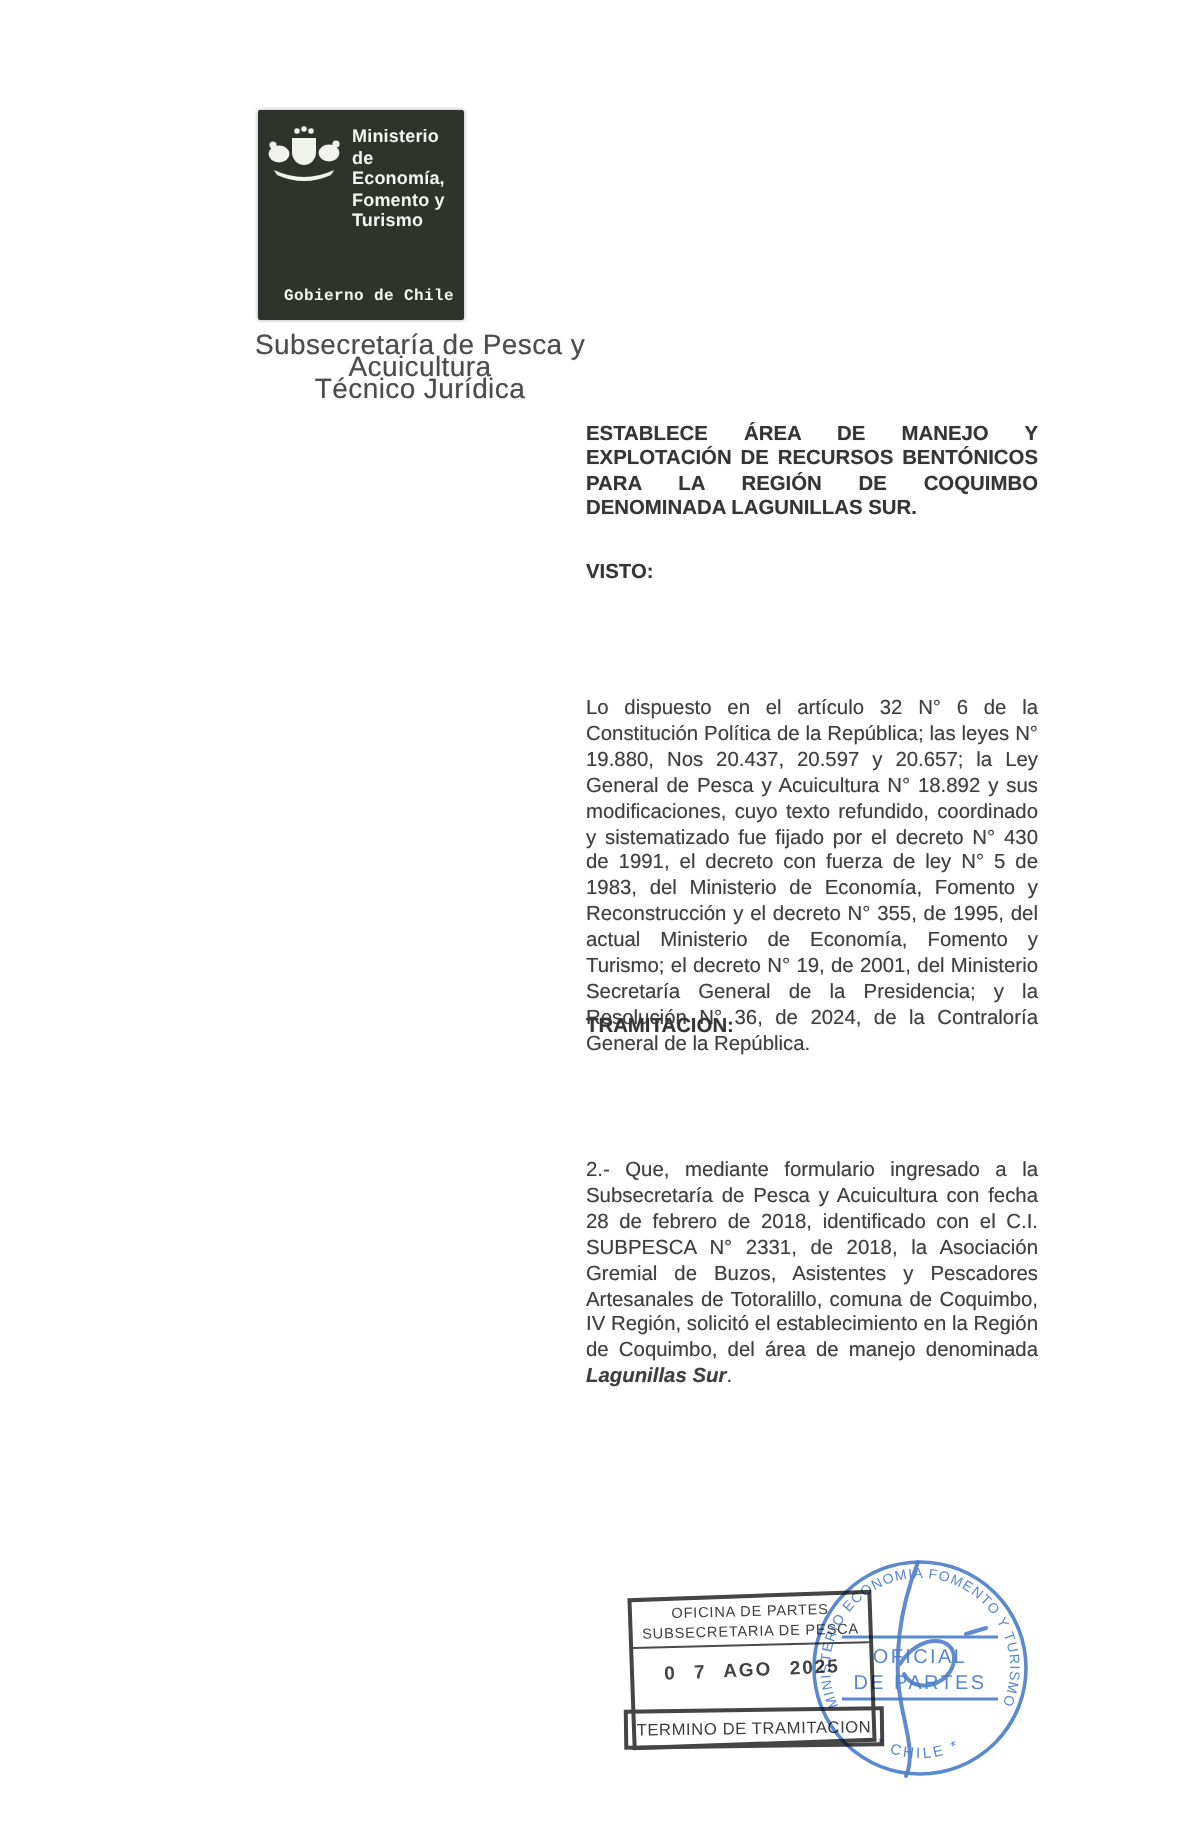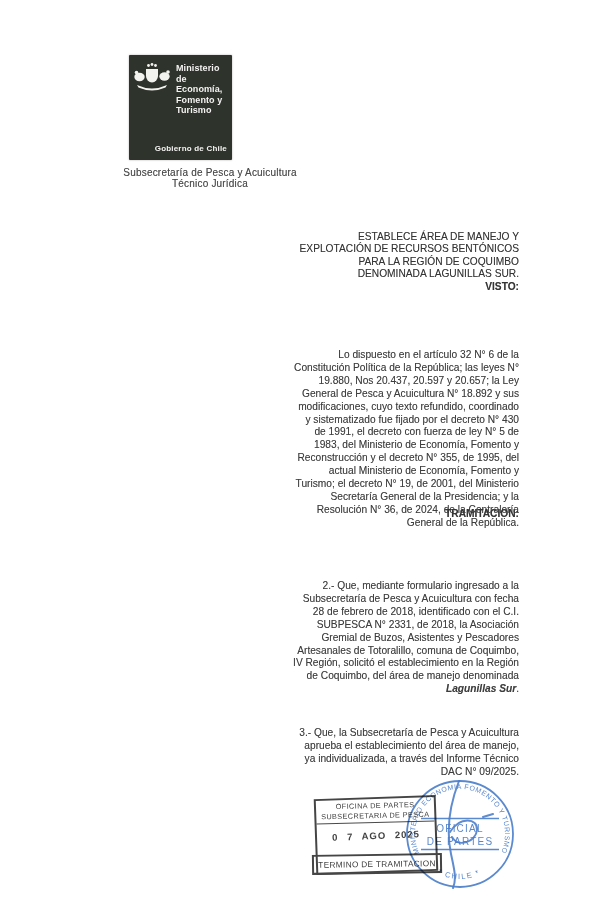--- a/index.html
+++ b/index.html
@@ -13,38 +13,38 @@
     background:#2e332c;border-radius:1px;box-shadow:0 0 2px rgba(0,0,0,.35);
   }
   .logo .coat{position:absolute;left:3px;top:6px;width:40px;height:32px;}
   .logo .ministry{
     position:absolute;left:47px;top:8px;width:54px;
     color:#f4f4f2;font-weight:bold;font-size:9px;line-height:10.5px;
     white-space:pre-line;letter-spacing:.1px;
   }
   .logo .gob{
     position:absolute;right:5px;bottom:7px;color:#f4f4f2;
-    font-weight:bold;font-size:8px;letter-spacing:.2px;white-space:nowrap;
+    font-weight:bold;font-size:8px;letter-spacing:.2px;white-space:nowrap;font-family:Liberation Mono, monospace;
   }
   
   .dept{
     position:absolute;left:100px;top:167px;width:220px;text-align:center;
-    font-size:10px;line-height:11px;color:#4c4c4c;letter-spacing:.2px;
+    font-size:14px;line-height:11px;color:#4c4c4c;letter-spacing:.2px;
     text-shadow:0 0 .5px rgba(80,80,80,.55);
   }
   
   .folio{
     position:absolute;left:421px;top:168px;font-weight:bold;font-size:10.5px;
     line-height:14px;color:#3a3a3a;letter-spacing:.2px;
   }
   
   .col{position:absolute;left:293px;width:226px;text-align:justify;
        font-size:10.2px;line-height:12.9px;color:#3e3e3e;
        text-shadow:0 0 .5px rgba(70,70,70,.45);}
-  .doc-title{top:231px;font-weight:normal;line-height:12.3px;color:#353535;}
+  .doc-title{top:212px;font-weight:bold;line-height:12.3px;color:#353535;}
   .h-visto{top:281px;font-weight:bold;text-align:left;color:#353535;}
   .p-visto{top:304px;margin-top:45px;}
   .h-cons{top:508px;font-weight:bold;text-align:left;color:#353535;}
   .p-c1{top:549px;}
   .p-c2{top:580px;}
   .p-c3{top:727px;}
   .area-name{font-weight:bold;font-style:italic;}
   
   .stamp-rect{
     position:absolute;left:315px;top:797px;width:122px;height:76px;
@@ -66,21 +66,21 @@
     border:2px solid #454545;background:rgba(255,255,255,.0);
     text-align:center;font-size:8.3px;letter-spacing:.3px;padding:3px 0;
     transform:rotate(1.2deg);white-space:nowrap;color:#3c3c3c;
   }
   
   .stamp-round{
     position:absolute;left:404px;top:778px;width:112px;height:112px;
     mix-blend-mode:multiply;z-index:2;
   }
   
-  .abs{position:absolute;text-align:right;}
+  .abs{position:absolute;}
 </style>
 </head>
 <body>
 
 <div class="page">
 
   <div class="logo">
     <svg class="coat" viewBox="0 0 40 32">
       <g fill="#f2f2ef">
         <circle cx="16.5" cy="4.5" r="1.4"></circle>
@@ -107,21 +107,20 @@
   </div>
 
 
   <div class="col abs doc-title">ESTABLECE ÁREA DE MANEJO Y EXPLOTACIÓN DE RECURSOS BENTÓNICOS PARA LA REGIÓN DE COQUIMBO DENOMINADA LAGUNILLAS SUR.</div>
 
   <div class="col abs h-visto">VISTO:</div>
   <div class="col abs p-visto">Lo dispuesto en el artículo 32 N° 6 de la Constitución Política de la República; las leyes N° 19.880, Nos 20.437, 20.597 y 20.657; la Ley General de Pesca y Acuicultura N° 18.892 y sus modificaciones, cuyo texto refundido, coordinado y sistematizado fue fijado por el decreto N° 430 de 1991, el decreto con fuerza de ley N° 5 de 1983, del Ministerio de Economía, Fomento y Reconstrucción y el decreto N° 355, de 1995, del actual Ministerio de Economía, Fomento y Turismo; el decreto N° 19, de 2001, del Ministerio Secretaría General de la Presidencia; y la Resolución N° 36, de 2024, de la Contraloría General de la República.</div>
 
   <div class="col abs h-cons">TRAMITACION:</div>
   <div class="col abs p-c2"><span>2.- Que, mediante formulario ingresado a la Subsecretaría de Pesca y Acuicultura con fecha 28 de febrero de 2018, identificado con el C.I. SUBPESCA N° 2331, de 2018, la Asociación Gremial de Buzos, Asistentes y Pescadores Artesanales de Totoralillo, comuna de Coquimbo, IV Región, solicitó el establecimiento en la Región de Coquimbo, del área de manejo denominada </span><span class="area-name">Lagunillas Sur</span><span>.</span></div>
-  <div class="col abs p-c3">3.- Que, la Subsecretaría de Pesca y Acuicultura aprueba el establecimiento del área de manejo, ya individualizada, a través del Informe Técnico DAC N° 09/2025.</div>
 
   <div class="stamp-rect">
     <div class="hdr">
       <div>OFICINA DE PARTES</div>
       <div>SUBSECRETARIA DE PESCA</div>
     </div>
     <div class="date">0 7 AGO 2025</div>
     <div class="status">TERMINO DE TRAMITACION</div>
   </div>
 

